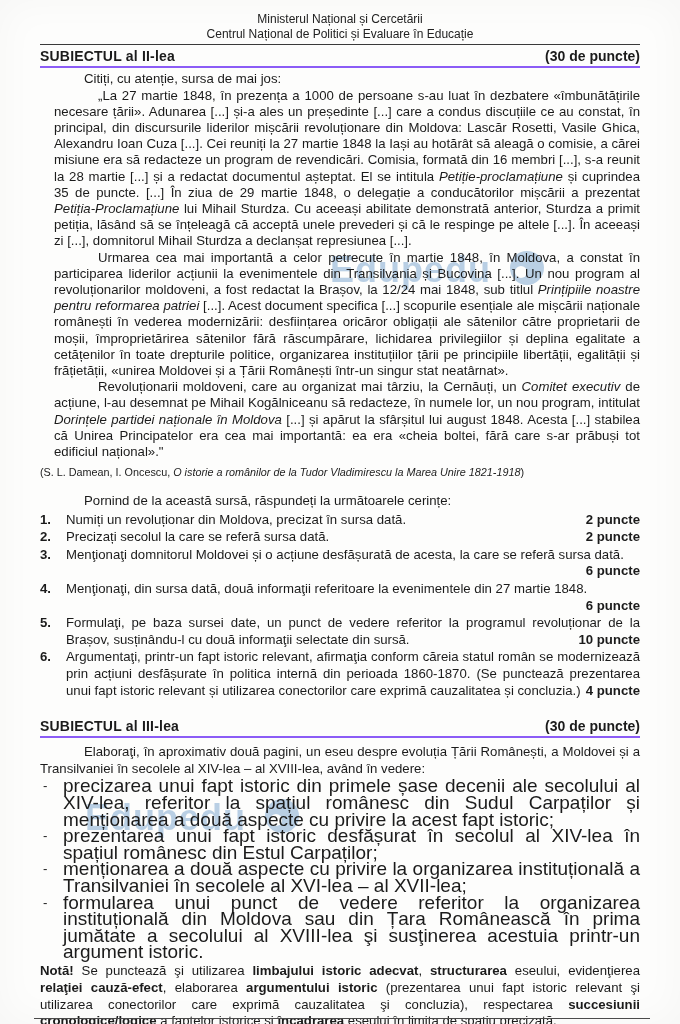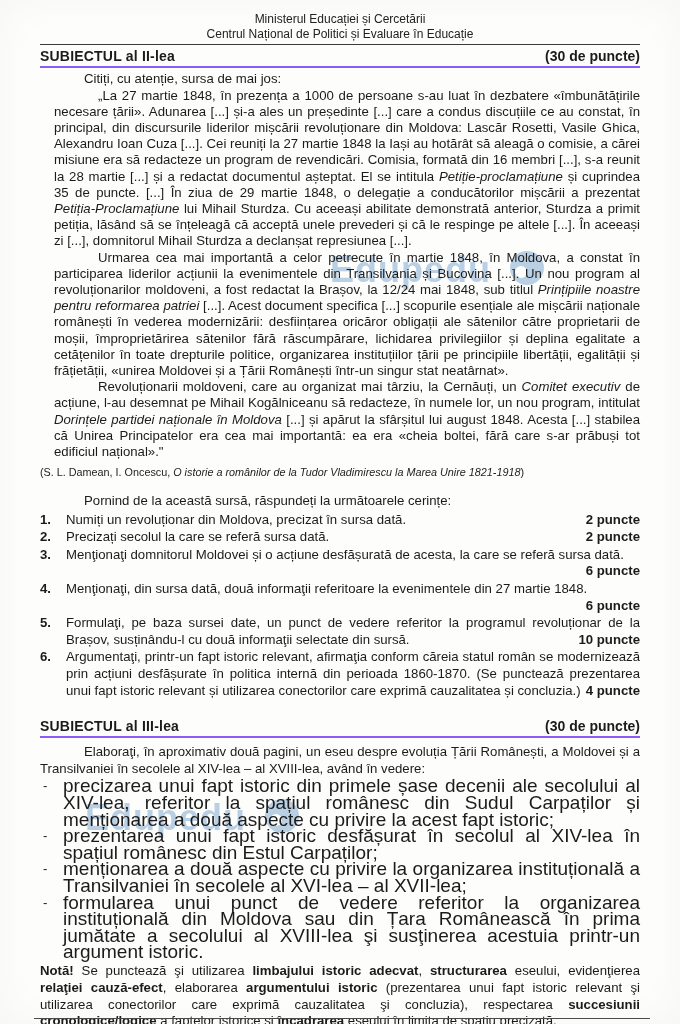--- a/index.html
+++ b/index.html
@@ -79,21 +79,21 @@
       <svg width="40" height="40" viewBox="0 0 40 40">
           <circle cx="20" cy="20" r="17" fill="rgba(130,170,208,0.55)"></circle>
           <circle cx="14" cy="24" r="6" fill="#fdfdfc"></circle>
         </svg>
     </span>
   </div>
 
   <div class="content">
 
     <div class="doc-header">
-      <div>Ministerul Educației și Cercetării</div>
+      <div>Ministerul Național și Cercetării</div>
       <div>Centrul Național de Politici și Evaluare în Educație</div>
     </div>
 
     <div class="section-header">
       <span class="sh-title">SUBIECTUL al II-lea</span>
       <span class="sh-points">(30 de puncte)</span>
     </div>
 
     <p class="intro-line">Citiți, cu atenție, sursa de mai jos:</p>
 

